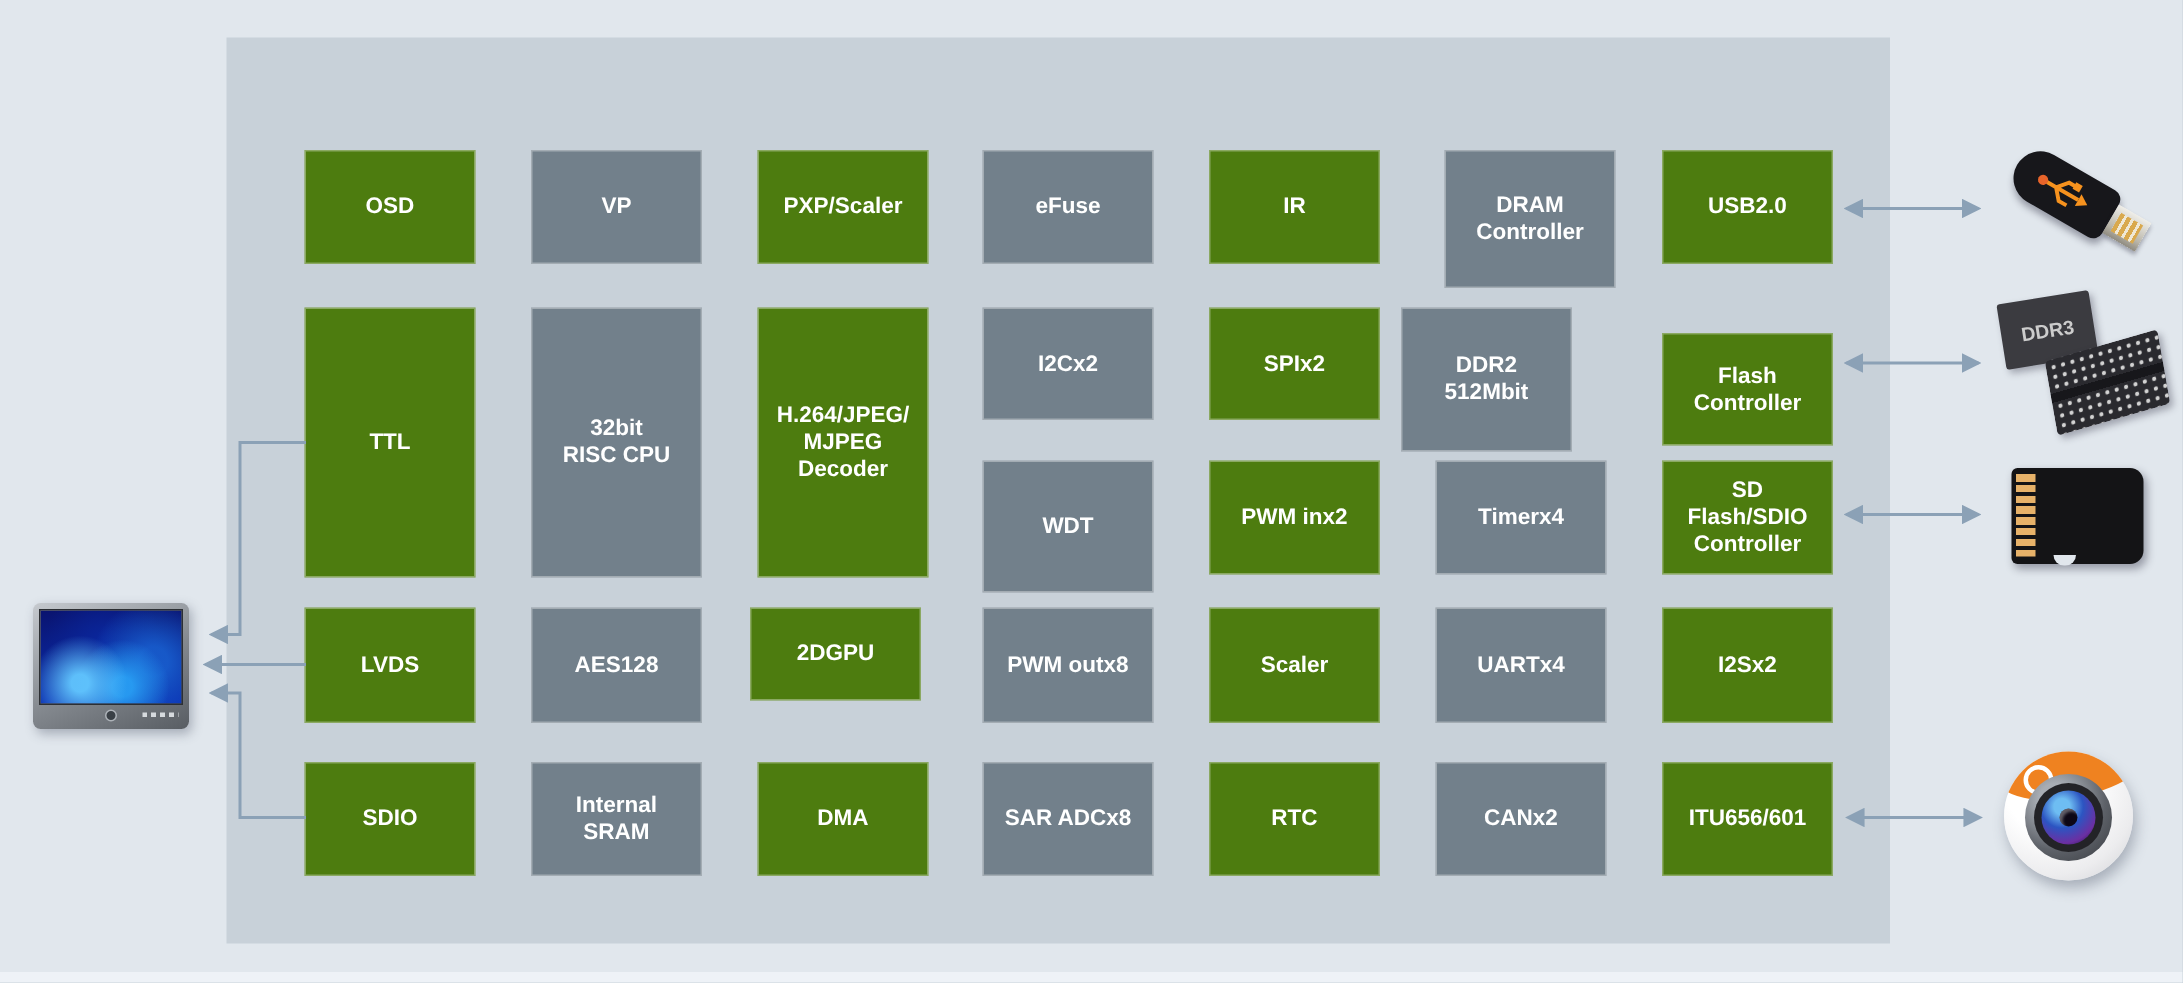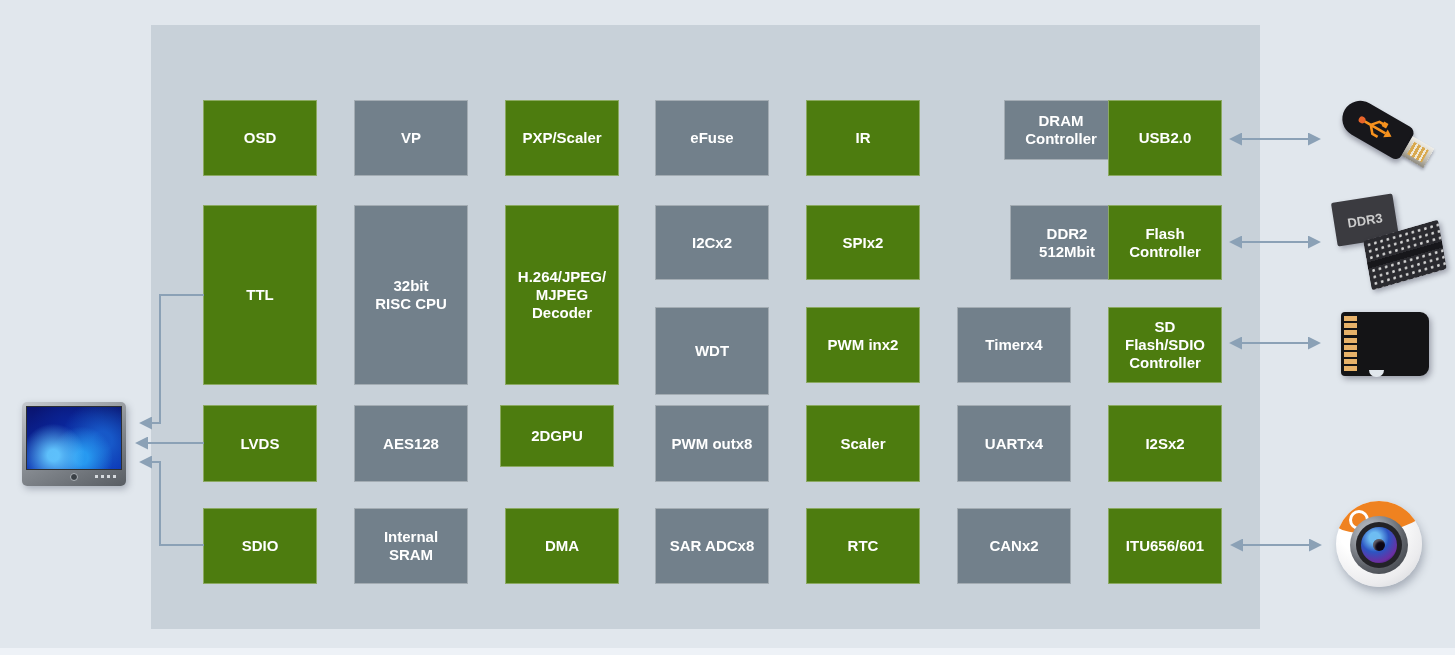--- a/index.html
+++ b/index.html
@@ -86,36 +86,36 @@
 <body>
 
 <div class="bottom-strip"></div>
 <div class="panel"></div>
 
 <div class="block red" style="left:203px;top:100px;height:76px">OSD</div>
 <div class="block gray" style="left:354px;top:100px;height:76px">VP</div>
 <div class="block red" style="left:505px;top:100px;height:76px">PXP/Scaler</div>
 <div class="block gray" style="left:655px;top:100px;height:76px">eFuse</div>
 <div class="block red" style="left:806px;top:100px;height:76px">IR</div>
-<div class="block gray" style="left:1004px;top:100px;height:60px">DRAM
+<div class="block gray" style="left:963px;top:100px;height:92px">DRAM
 Controller</div>
 <div class="block red" style="left:1108px;top:100px;height:76px">USB2.0</div>
 
 <div class="block red" style="left:203px;top:205px;height:180px">TTL</div>
 <div class="block gray" style="left:354px;top:205px;height:180px">32bit
 RISC CPU</div>
 <div class="block red" style="left:505px;top:205px;height:180px">H.264/JPEG/
 MJPEG
 Decoder</div>
 
 <div class="block gray" style="left:655px;top:205px;height:75px">I2Cx2</div>
 <div class="block red" style="left:806px;top:205px;height:75px">SPIx2</div>
-<div class="block gray" style="left:1010px;top:205px;height:75px">DDR2
+<div class="block gray" style="left:934px;top:205px;height:96px">DDR2
 512Mbit</div>
-<div class="block red" style="left:1108px;top:205px;height:75px">Flash
+<div class="block red" style="left:1108px;top:222px;height:75px">Flash
 Controller</div>
 
 <div class="block gray" style="left:655px;top:307px;height:88px">WDT</div>
 <div class="block red" style="left:806px;top:307px;height:76px">PWM inx2</div>
 <div class="block gray" style="left:957px;top:307px;height:76px">Timerx4</div>
 <div class="block red" style="left:1108px;top:307px;height:76px">SD
 Flash/SDIO
 Controller</div>
 
 <div class="block red" style="left:203px;top:405px;height:77px">LVDS</div>

